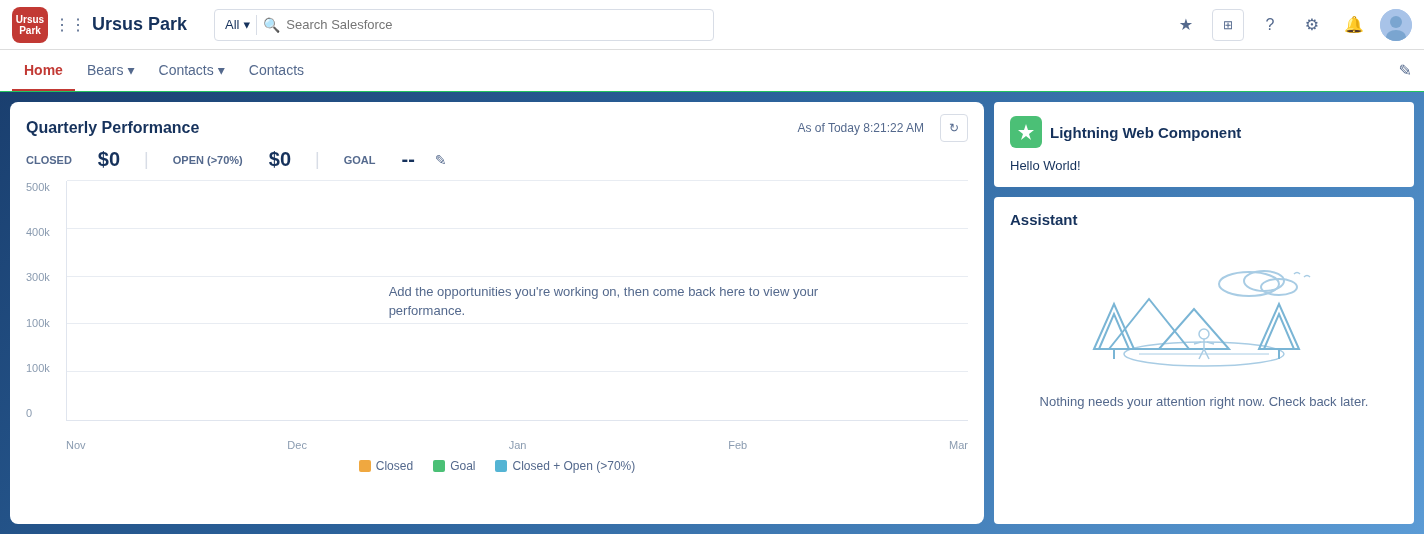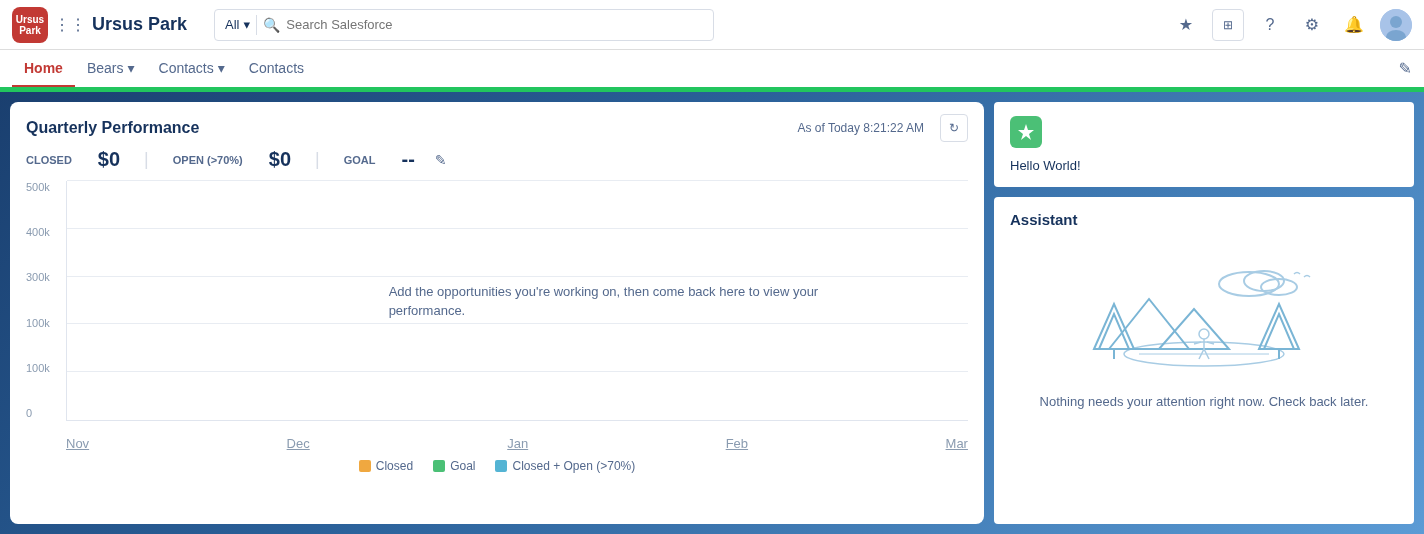--- a/index.html
+++ b/index.html
@@ -68,21 +68,21 @@
       width: 32px; height: 32px;
       border-radius: 50%;
       background: #a8c3e8;
       display: flex; align-items: center; justify-content: center;
       overflow: hidden; cursor: pointer;
     }
 
     
     .sub-nav {
       background: #fff;
-      border-bottom: 5px solid #22c55e;
+      border-bottom: 1px solid #22c55e;
       height: 42px;
       display: flex;
       align-items: stretch;
       padding: 0 12px;
     }
     .sub-nav-item {
       display: flex; align-items: center;
       padding: 0 12px;
       font-size: 14px; color: #54698d;
       cursor: pointer; gap: 4px;
@@ -209,21 +209,21 @@
       color: #54698d;
       font-size: 13px;
       line-height: 1.5;
     }
     .x-axis-labels {
       position: absolute;
       bottom: 0; left: 40px; right: 0;
       display: flex; justify-content: space-between;
     }
     .x-label {
-      font-size: 13px; color: #8a9bb0; text-decoration: underline;
+      font-size: 11px; color: #8a9bb0;
     }
     .chart-legend {
       display: flex; justify-content: center;
       gap: 20px; padding: 8px 0 12px 0;
       font-size: 12px; color: #54698d;
     }
     .legend-item {
       display: flex; align-items: center; gap: 5px;
     }
     .legend-dot {
@@ -414,20 +414,21 @@
 
   <div class="right-panel">
 
     <div class="card lwc-card">
       <div class="lwc-card-header">
         <div class="lwc-icon">
           <svg width="20" height="20" viewBox="0 0 20 20">
             <path d="M10 2 L12 8 L18 8 L13 12 L15 18 L10 14 L5 18 L7 12 L2 8 L8 8 Z" fill="white"></path>
           </svg>
         </div>
+        <span class="lwc-title">Lightning Web Component</span>
       </div>
       <div class="lwc-body">Hello World!</div>
     </div>
 
     <div class="card assistant-card">
       <div class="assistant-title">Assistant</div>
       <div class="assistant-illustration">
 
         <svg width="250" height="120" viewBox="0 0 250 120">
 

